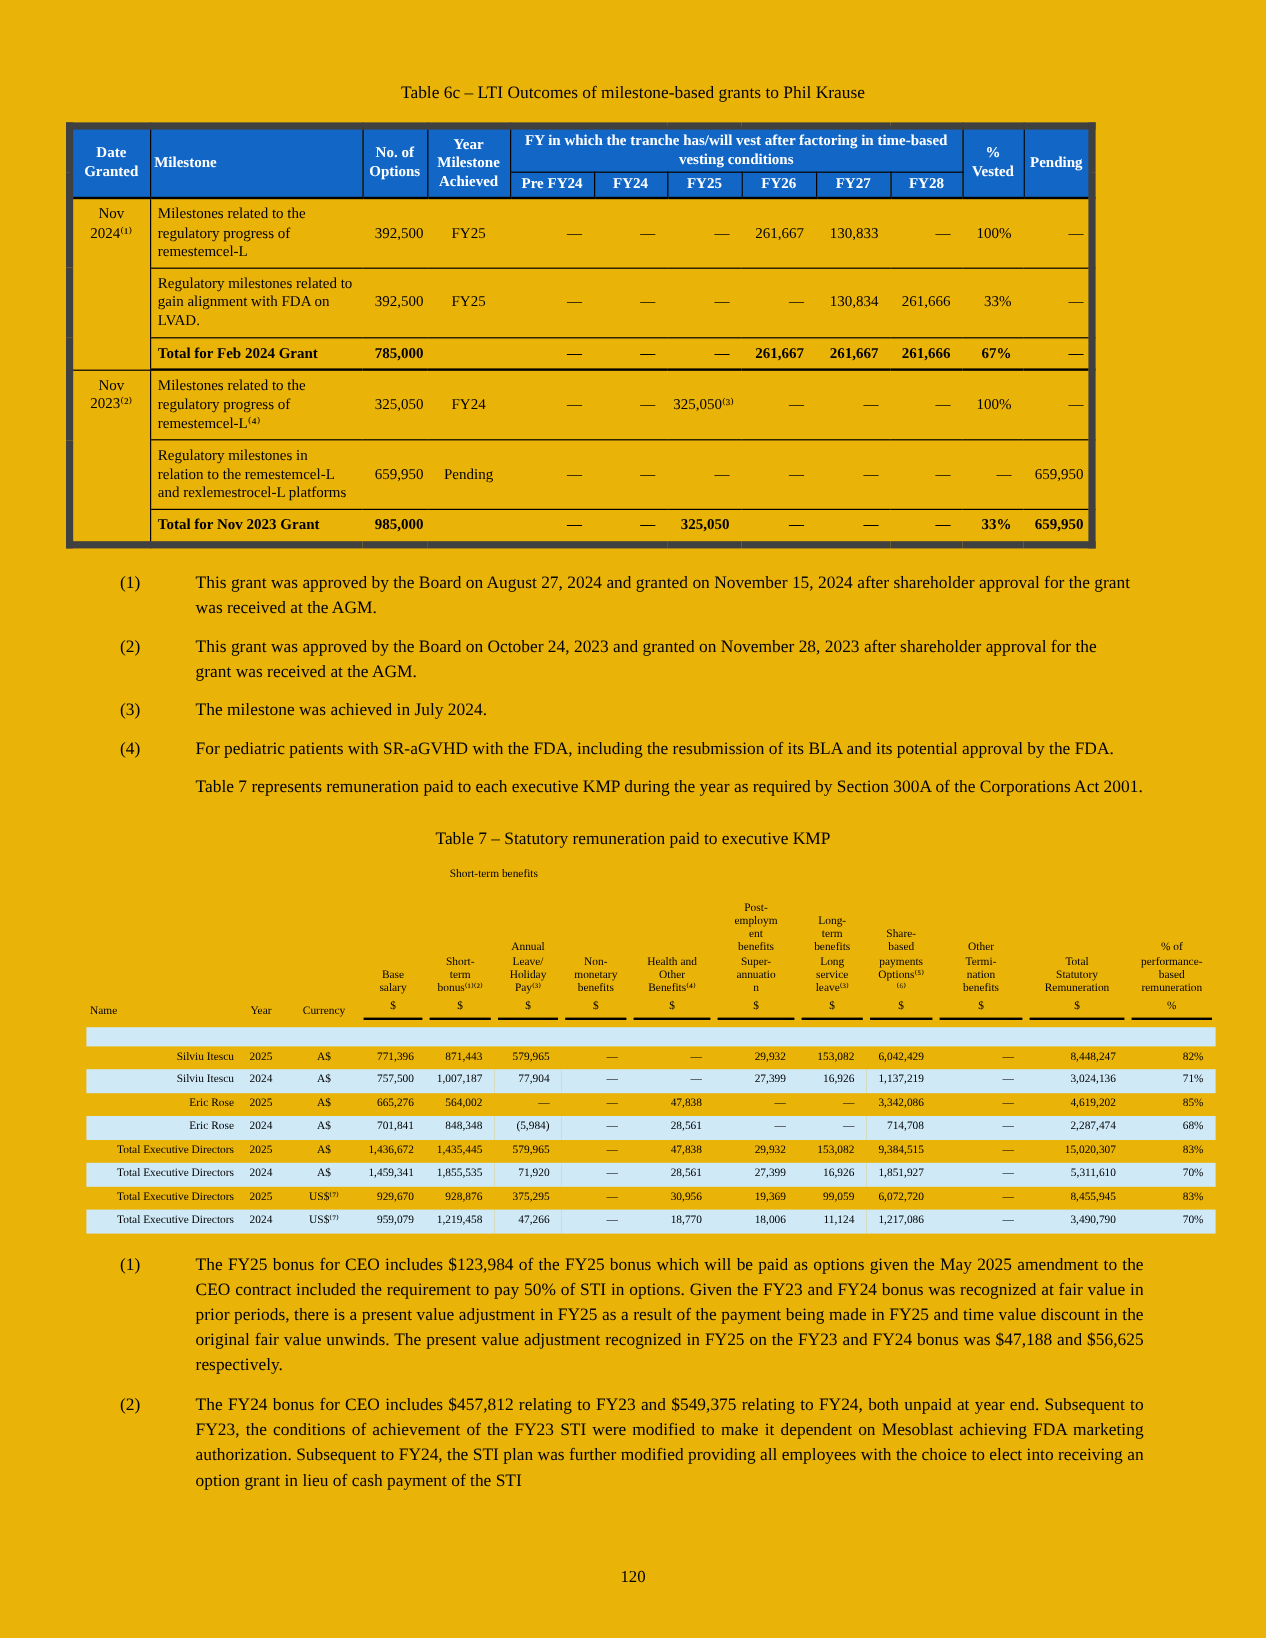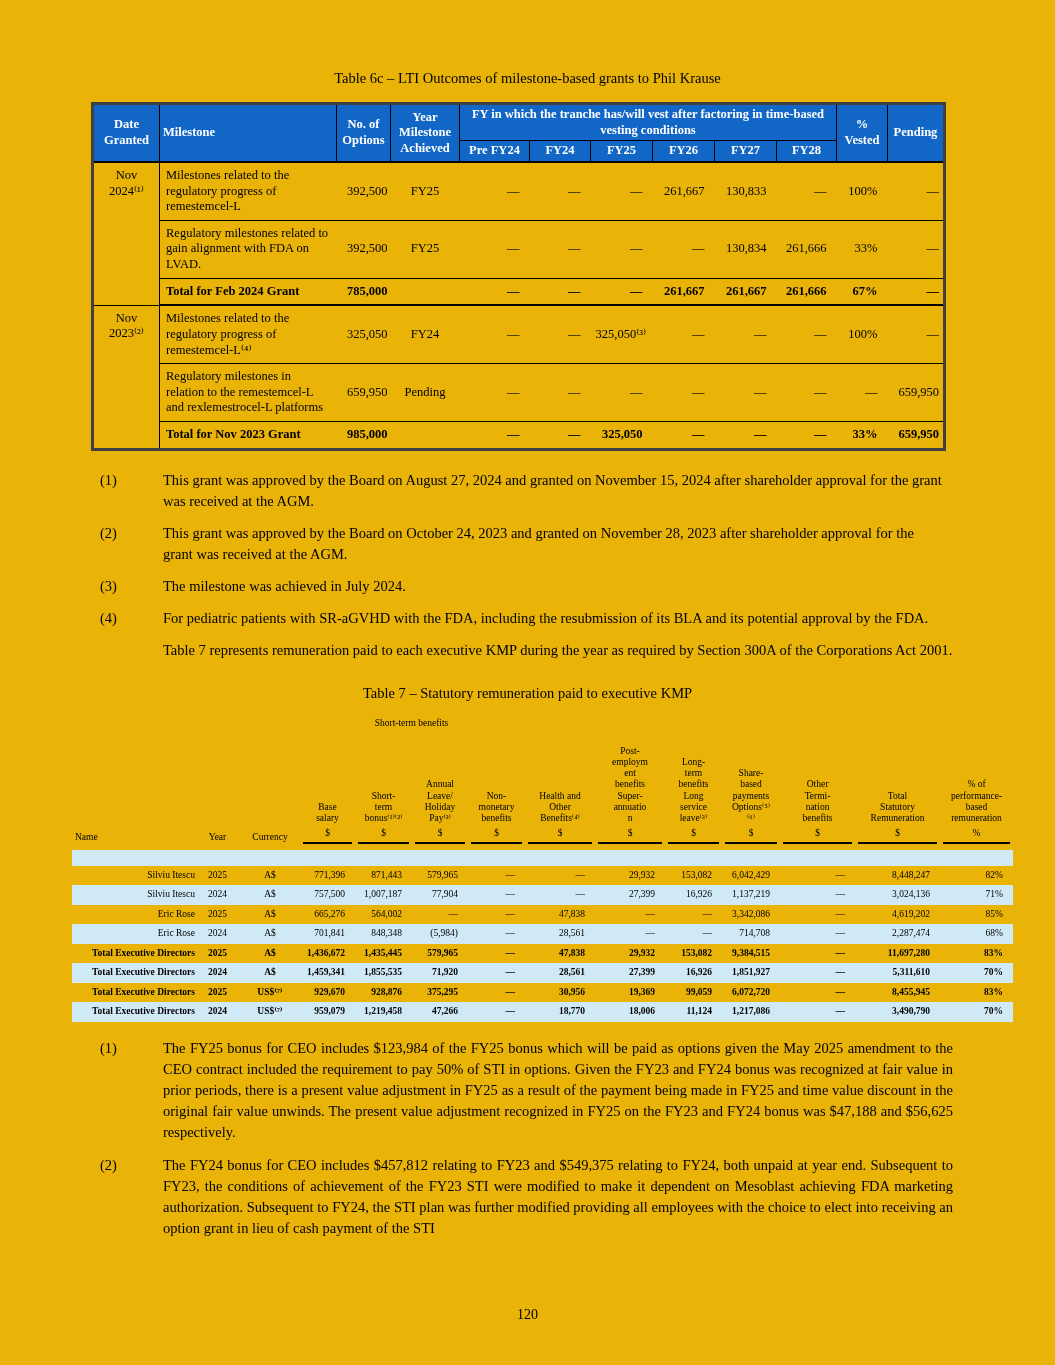--- a/index.html
+++ b/index.html
@@ -4,22 +4,22 @@
 <style>
   * { margin:0; padding:0; box-sizing:border-box; }
   body { background:#888; }
   .page {
     width:1055px; height:1365px; background:#eab308; position:relative;
     font-family:"Liberation Serif","DejaVu Serif",serif; color:#000; overflow:hidden;
   }
   
   .t6-title { padding-top:70px; text-align:center; font-size:14.5px; }
   table.t6 {
-    margin:15px 0 0 91px; width:852px; border-collapse:collapse;
-    border:3px solid #404040; table-layout:fixed; font-size:12.5px; line-height:1.25;
+    margin:15px 0 0 55px; width:852px; border-collapse:collapse;
+    border:6px solid #404040; table-layout:fixed; font-size:12.5px; line-height:1.25;
   }
   .t6 th {
     background:#1267c6; color:#fff; font-weight:bold; border:1px solid #000;
     text-align:center; vertical-align:middle; padding:2px 3px; white-space:pre-line; font-size:12.5px;
   }
   .t6 th.hb { border-bottom:2.5px solid #000; }
   .t6 td { border:none; border-top:1.5px solid #000; padding:3px 5px; vertical-align:middle; }
   .t6 td.date { font-weight:normal; text-align:center; vertical-align:top; border-right:1px solid #000; white-space:pre-line; padding-top:5px; }
   .t6 td.ms   { text-align:left; padding:5px 6px; }
   .t6 td.yr   { text-align:center; }
@@ -49,21 +49,21 @@
   .t7 tr.labels th { vertical-align:bottom; text-align:center; white-space:pre-line; line-height:1.18; padding-bottom:3px; }
   .t7 tr.units th { vertical-align:bottom; }
   .t7 .nm-h { text-align:left; padding-left:3px; }
   .t7 .ct-h { text-align:center; }
   .t7 .uline { display:block; text-align:center; border-bottom:2px solid #000; margin:0 3px; padding:1px 0 2px; }
   .t7 td { height:19.5px; vertical-align:middle; }
   .t7 .nm { text-align:right; padding-left:3px; }
   .t7 .ct { text-align:center; }
   .t7 .rt { text-align:right; padding-right:10px; white-space:nowrap; }
   .t7 tr.alt { background:#cfe9f7; }
-  .t7 tr.tbold td { font-weight:bold; }
+  .t7 tr.tbold td { font-weight:normal; }
   .t7 tr.sp-w td { height:6px; }
   .t7 tr.sp-b td { height:16px; }
   
   .pageno { position:absolute; bottom:42px; left:0; width:100%; text-align:center; font-size:14px; }
 </style>
 </head>
 <body>
 
 <div class="page">
 
@@ -405,21 +405,21 @@
         <td class="ct">A$</td>
         <td class="rt">1,436,672</td>
         <td class="rt">1,435,445</td>
         <td class="rt">579,965</td>
         <td class="rt">—</td>
         <td class="rt">47,838</td>
         <td class="rt">29,932</td>
         <td class="rt">153,082</td>
         <td class="rt">9,384,515</td>
         <td class="rt">—</td>
-        <td class="rt">11,697,280</td>
+        <td class="rt">15,020,307</td>
         <td class="rt">83%</td>
       </tr>
       <tr class="alt tbold">
         <td class="nm">Total Executive Directors</td>
         <td class="ct">2024</td>
         <td class="ct">A$</td>
         <td class="rt">1,459,341</td>
         <td class="rt">1,855,535</td>
         <td class="rt">71,920</td>
         <td class="rt">—</td>

